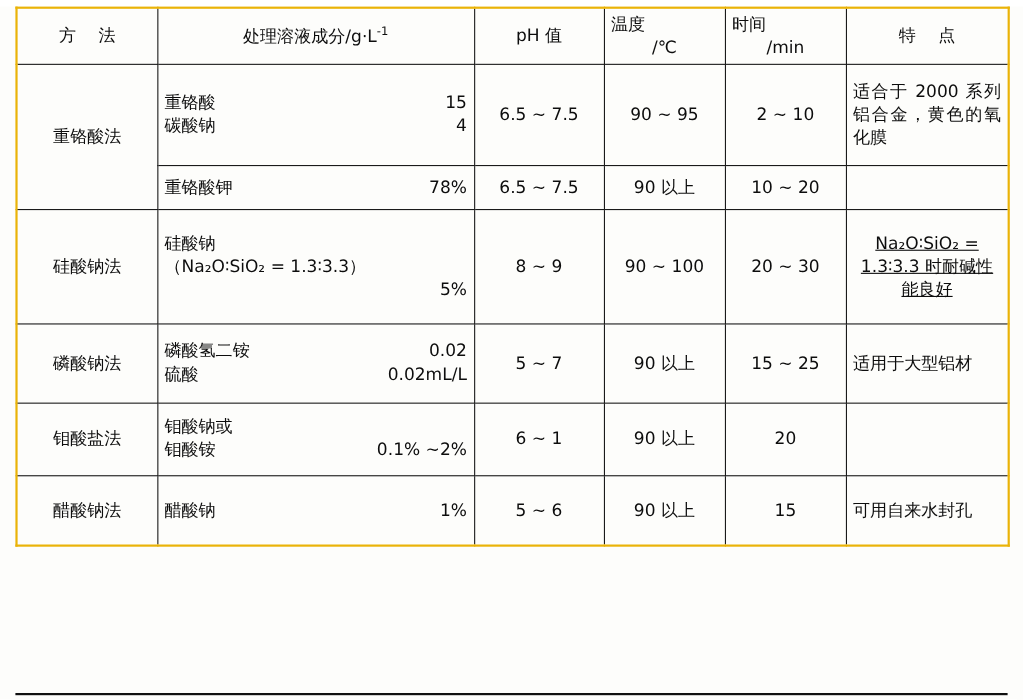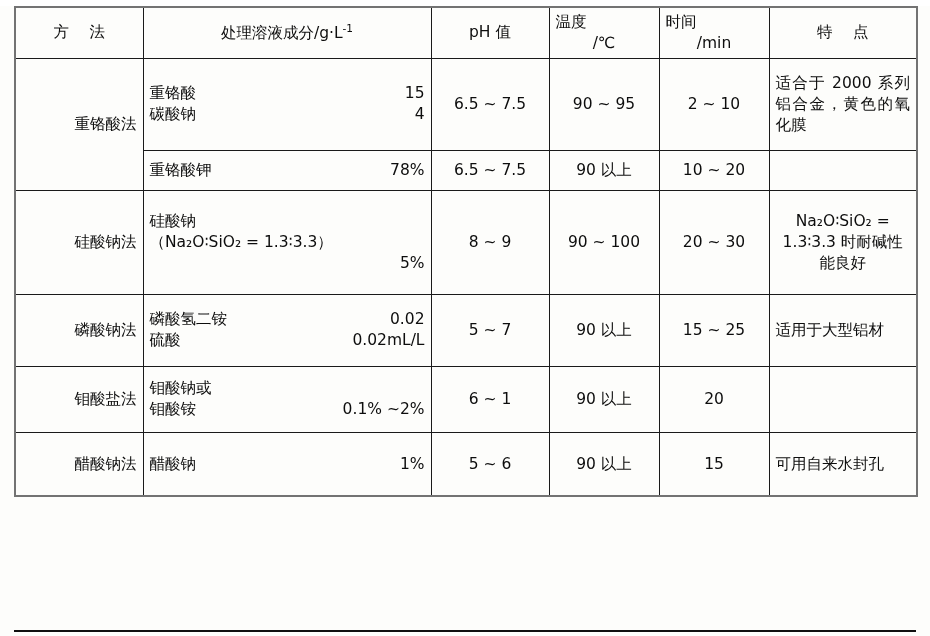--- a/index.html
+++ b/index.html
@@ -29,21 +29,21 @@
   table.tbl td, table.tbl th {
     border: 1px solid #1a1a1a;
     vertical-align: middle;
     padding: 4px 6px;
     font-weight: normal;
     font-size: 15.5px;
     line-height: 1.35;
   }
   
   table.tbl {
-    border: 2px solid #737373;
+    border: 2px solid #eab308;
   }
   thead td {
     text-align: center;
     font-size: 16px;
     padding-top: 8px;
     padding-bottom: 8px;
   }
   .col-method { width: 128px; }
   .col-sol    { width: 288px; }
   .col-ph     { width: 118px; }
@@ -83,24 +83,25 @@
     text-align: right;
   }
   .note-just {
     text-align: justify;
     text-align-last: left;
     line-height: 1.45;
   }
   .note-center {
     text-align: center;
     line-height: 1.45;
+    text-decoration: underline;
   }
   sup { font-size: 0.68em; vertical-align: super; }
   .method-cell {
-    text-align: right;
+    text-align: center;
     font-size: 15.5px;
   }
   .tall { height: 92px; }
   .med  { height: 40px; }
   .mid  { height: 104px; }
   .r4   { height: 72px; }
   .r5   { height: 66px; margin-top: 40px; }
   .r6   { height: 64px; }
   .bottom-rule {
     position: absolute;

